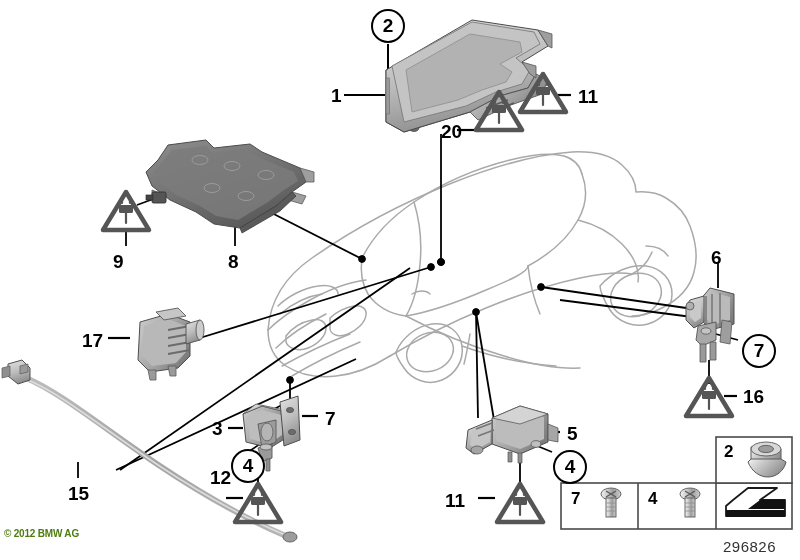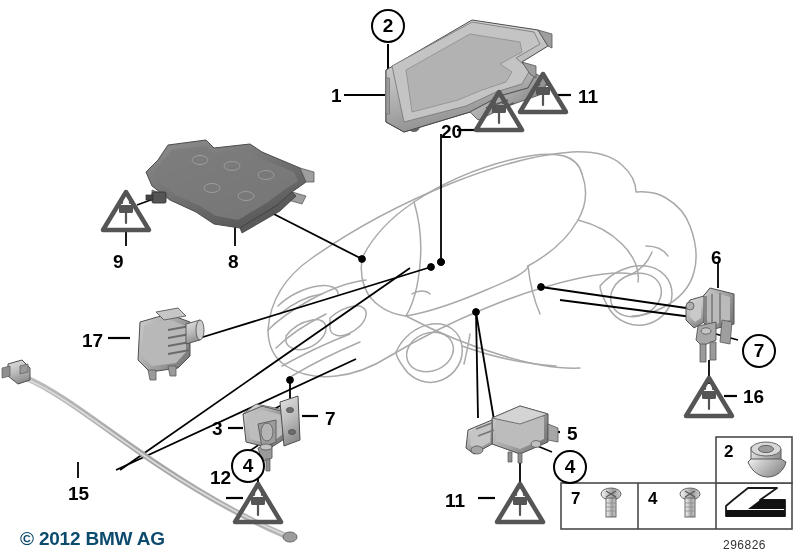--- a/index.html
+++ b/index.html
@@ -47,35 +47,35 @@
   }
   .legend-num {
     position: absolute;
     font-family: "Liberation Sans", sans-serif;
     font-weight: bold;
     font-size: 17px;
     color: #000000;
   }
   #copyright {
     position: absolute;
-    left: 20px;
+    left: 4px;
     top: 528px;
     font-family: "Liberation Sans", sans-serif;
     font-weight: bold;
-    font-size: 19px;
-    color: #0c4a6e;
+    font-size: 10px;
+    color: #4d7c0f;
     letter-spacing: -0.2px;
     white-space: nowrap;
   }
   #diagram-id {
     position: absolute;
     left: 723px;
     top: 538px;
     font-family: "Liberation Sans", sans-serif;
-    font-size: 12px;
+    font-size: 15px;
     color: #333333;
     letter-spacing: 0.5px;
   }
 </style>
 </head>
 <body>
 
 <div id="root">
 
   <svg id="vector-layer" viewBox="0 0 800 560">

